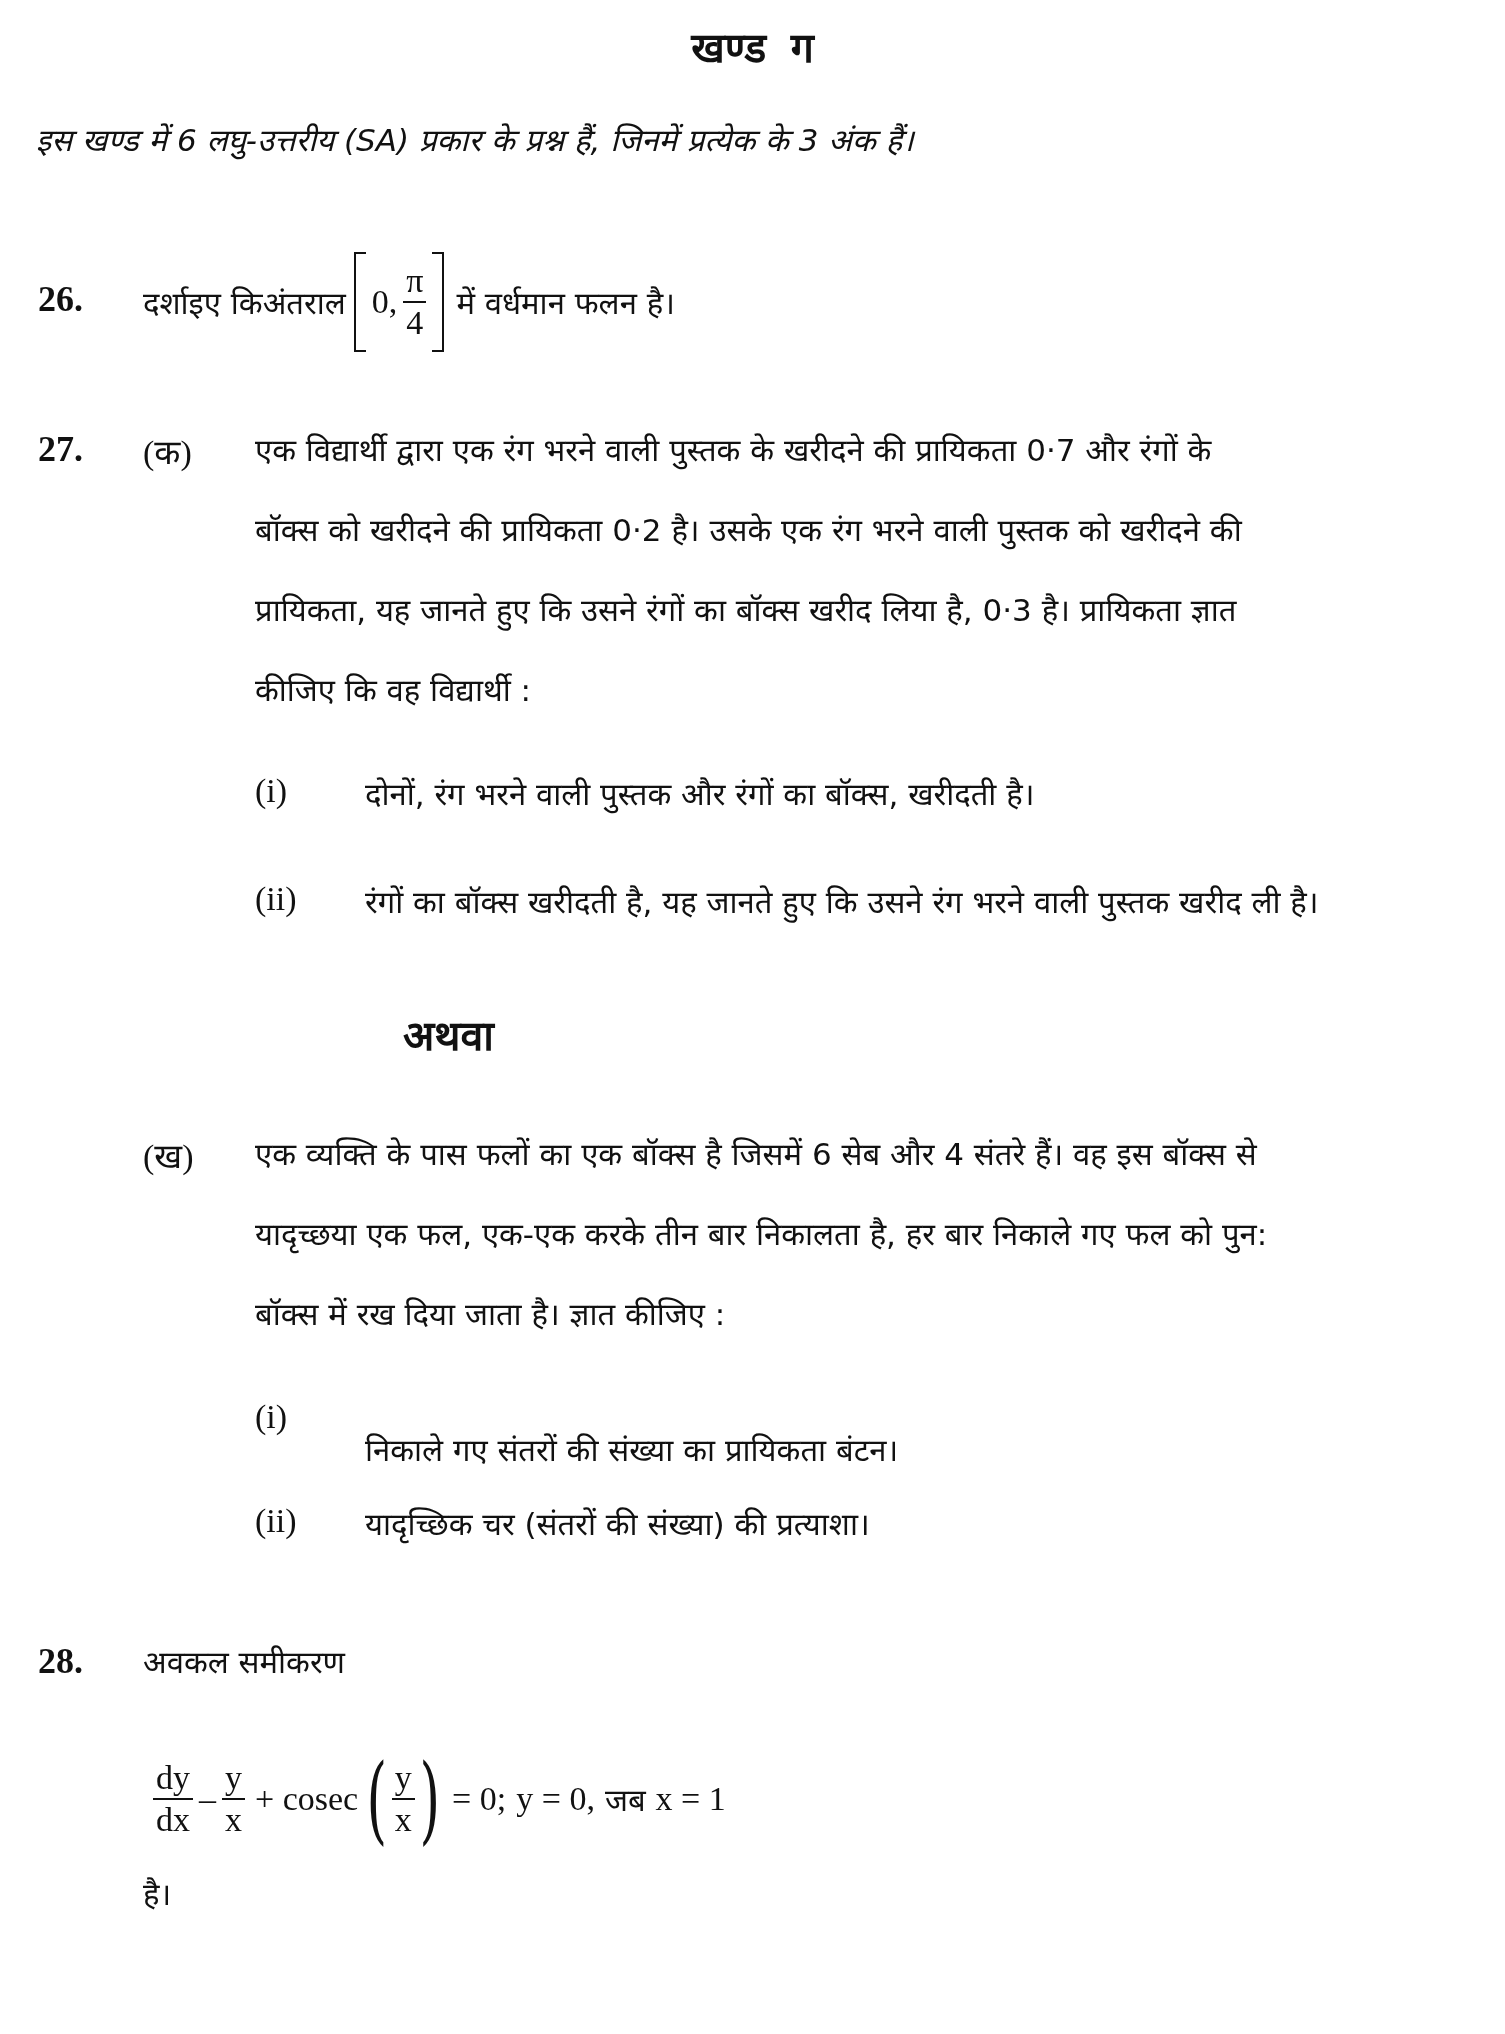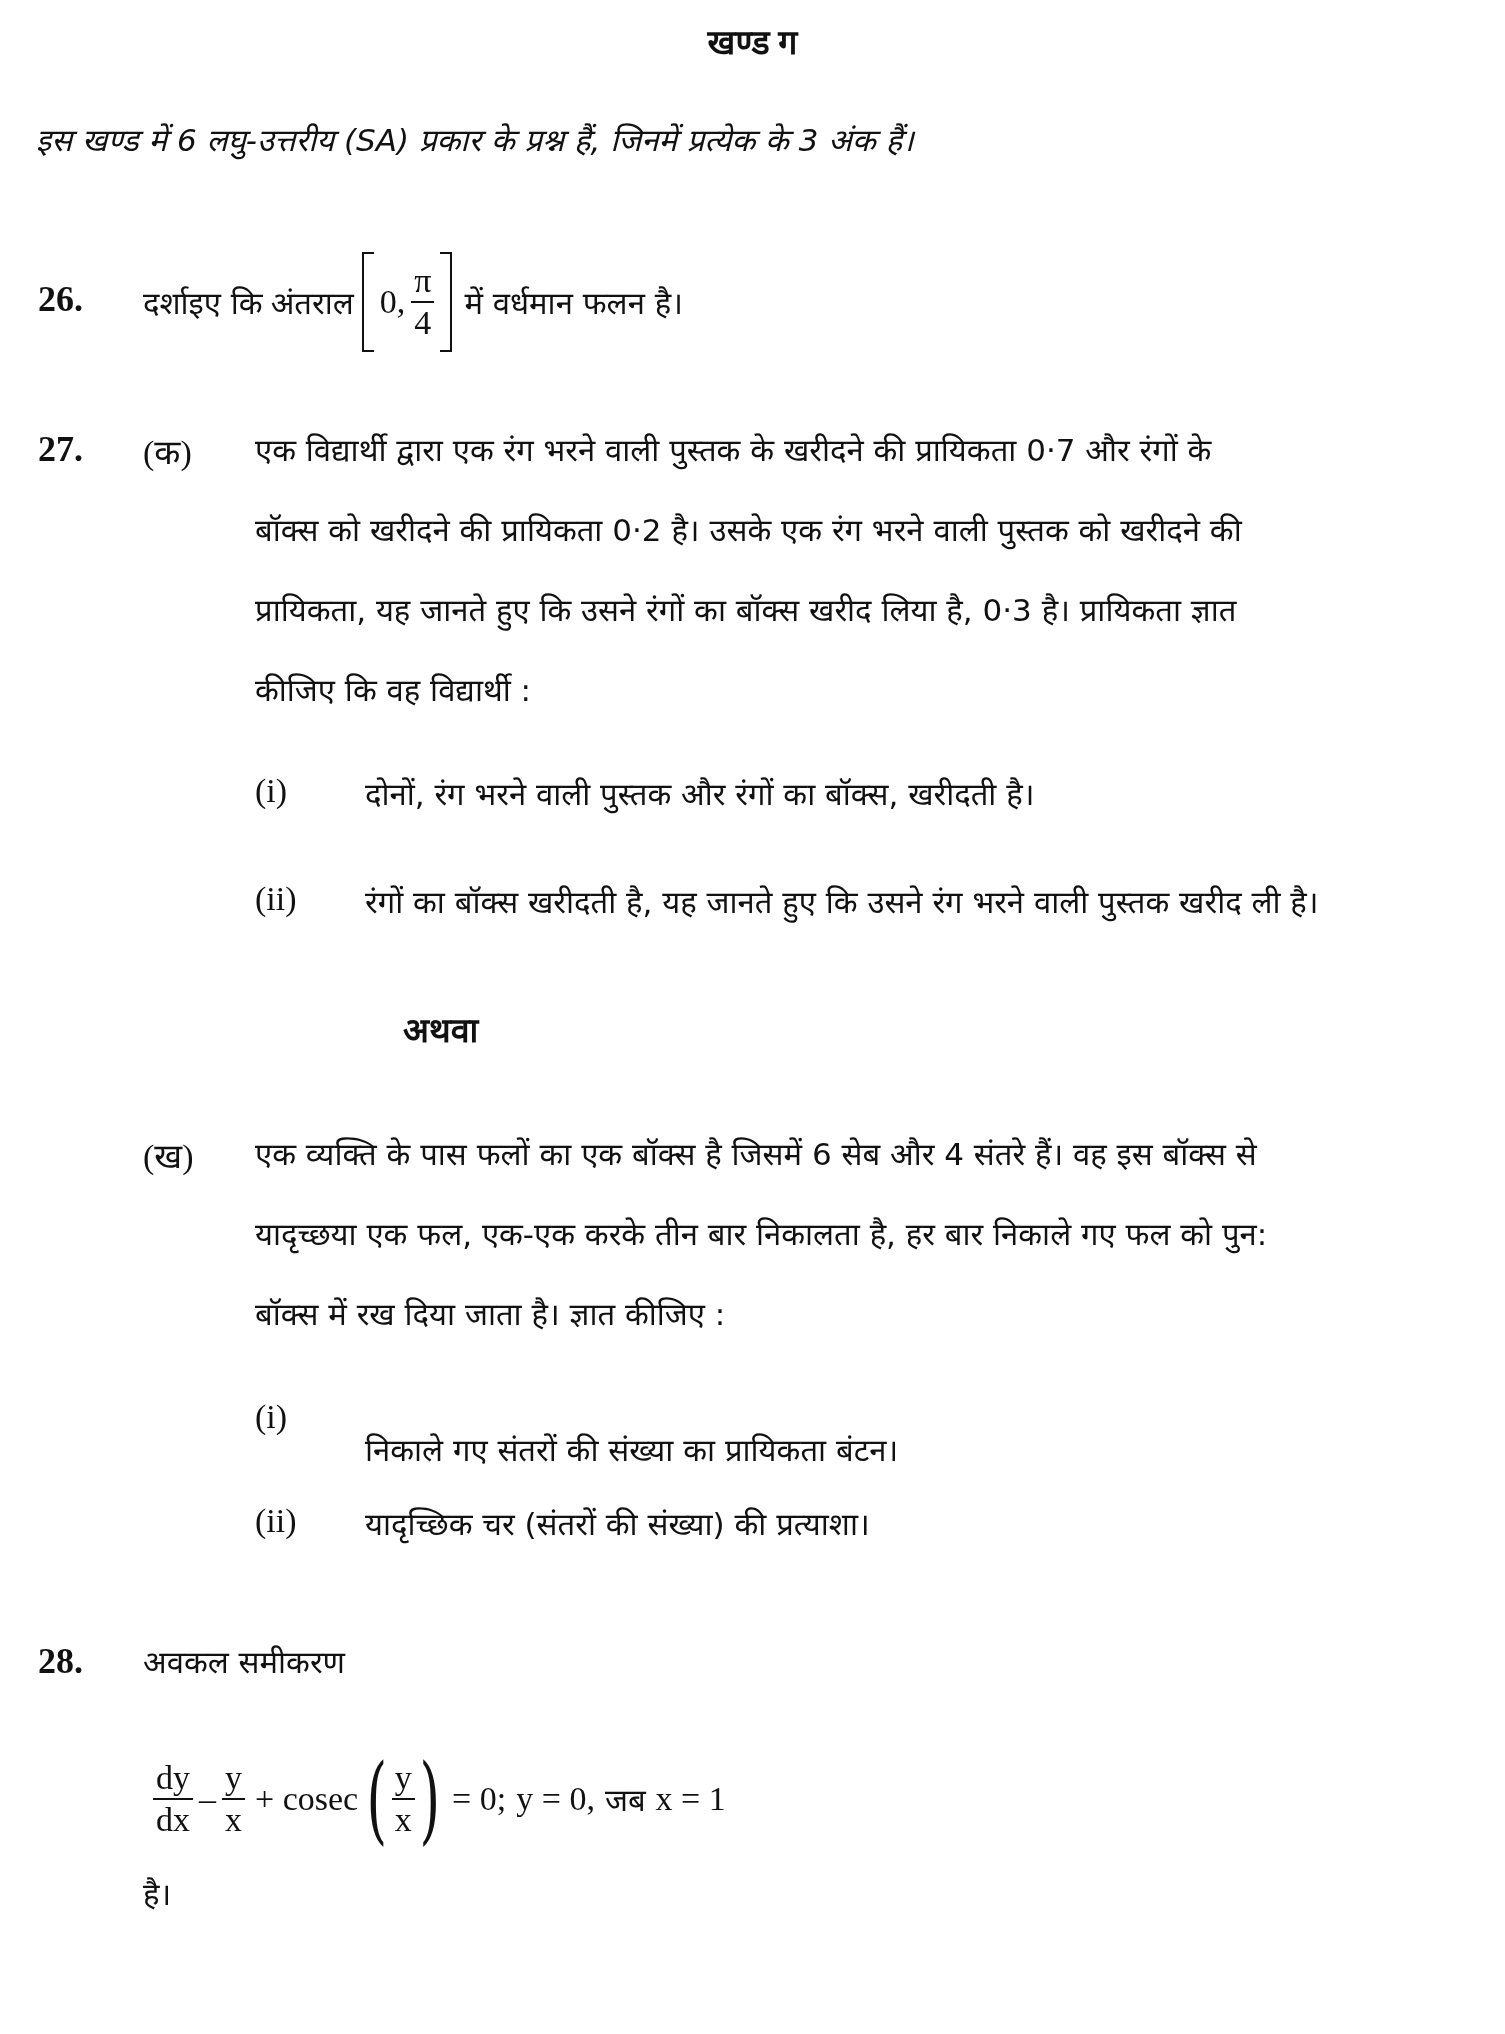--- a/index.html
+++ b/index.html
@@ -3,21 +3,21 @@
 <meta charset="utf-8">
 <style>
   html, body { margin: 0; padding: 0; background: #ffffff; }
   body {
     width: 1505px; height: 2034px; position: relative; overflow: hidden;
     color: #111111;
     font-family: "Liberation Serif", "DejaVu Serif", serif;
   }
   .abs { position: absolute; white-space: nowrap; }
   .hi { font-family: "DejaVu Sans", "Liberation Sans", sans-serif; font-size: 31px; }
-  .hi-bold { font-family: Liberation Serif, serif; font-weight: bold; font-size: 34px; }
+  .hi-bold { font-family: Liberation Mono, monospace; font-weight: bold; font-size: 41px; }
   .ital { font-style: italic; }
   .num { font-family: "Liberation Serif", serif; font-weight: bold; font-size: 36px; }
   .roman { font-family: "Liberation Serif", serif; font-size: 34px; }
   .math { font-family: "Liberation Serif", serif; font-size: 34px; }
   .line { position: absolute; white-space: nowrap; font-family: "DejaVu Sans", sans-serif; font-size: 31px; }
   .frac { display: inline-flex; flex-direction: column; align-items: center; vertical-align: middle; margin: 0 6px; }
   .frac .n { border-bottom: 2px solid #111; padding: 0 3px 2px; line-height: 1.05; }
   .frac .d { padding: 2px 3px 0; line-height: 1.05; }
   .bigbr { display: inline-block; vertical-align: middle; font-size: 96px; line-height: 1; transform: scaleX(0.55); font-family: "DejaVu Serif", serif; font-weight: 100; }
   .sqbr { display: inline-block; vertical-align: middle; width: 10px; height: 96px; border: 2px solid #111; }
@@ -29,21 +29,21 @@
 <body>
 
 <div class="abs hi-bold" style="left:0; width:1505px; top:18px; text-align:center;">खण्ड ग</div>
 
 <div class="abs hi ital" style="left:36px; top:118px;">इस खण्ड में 6 लघु-उत्तरीय (SA) प्रकार के प्रश्न हैं, जिनमें प्रत्येक के 3 अंक हैं।</div>
 
 <div>
   <div class="abs num" style="left:38px; top:278px;">26.</div>
   <div class="line" style="left:143px; top:252px; display:flex; align-items:center; height:100px;">
     <span class="hi">दर्शाइए कि</span>
-    <span class="hi" style="margin-left:8px;text-align:right;">अंतराल</span>
+    <span class="hi" style="text-align:right;">अंतराल</span>
     <span style="display:inline-flex; align-items:center; margin-left:8px;">
       <span class="sqbr left"></span>
       <span class="math" style="margin-left:6px;">0,</span>
       <span class="frac math">
         <span class="n">π</span>
         <span class="d">4</span>
       </span>
       <span class="sqbr right"></span>
     </span>
     <span class="hi" style="margin-left:12px;">में वर्धमान फलन है।</span>

